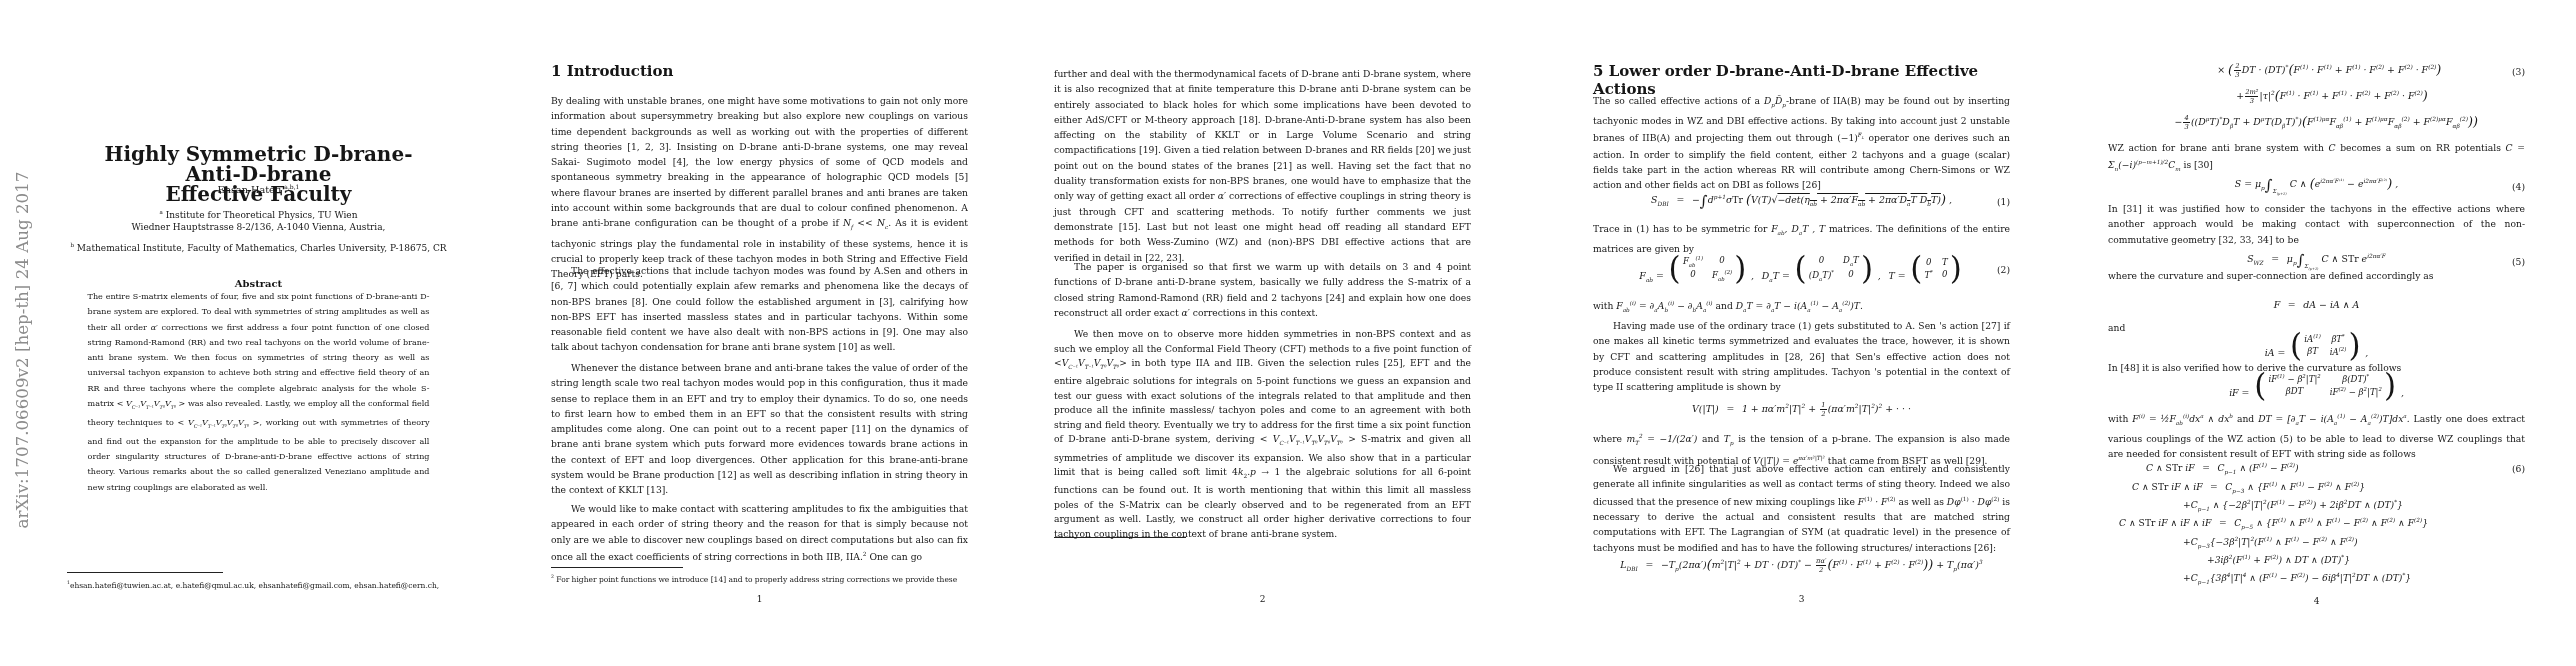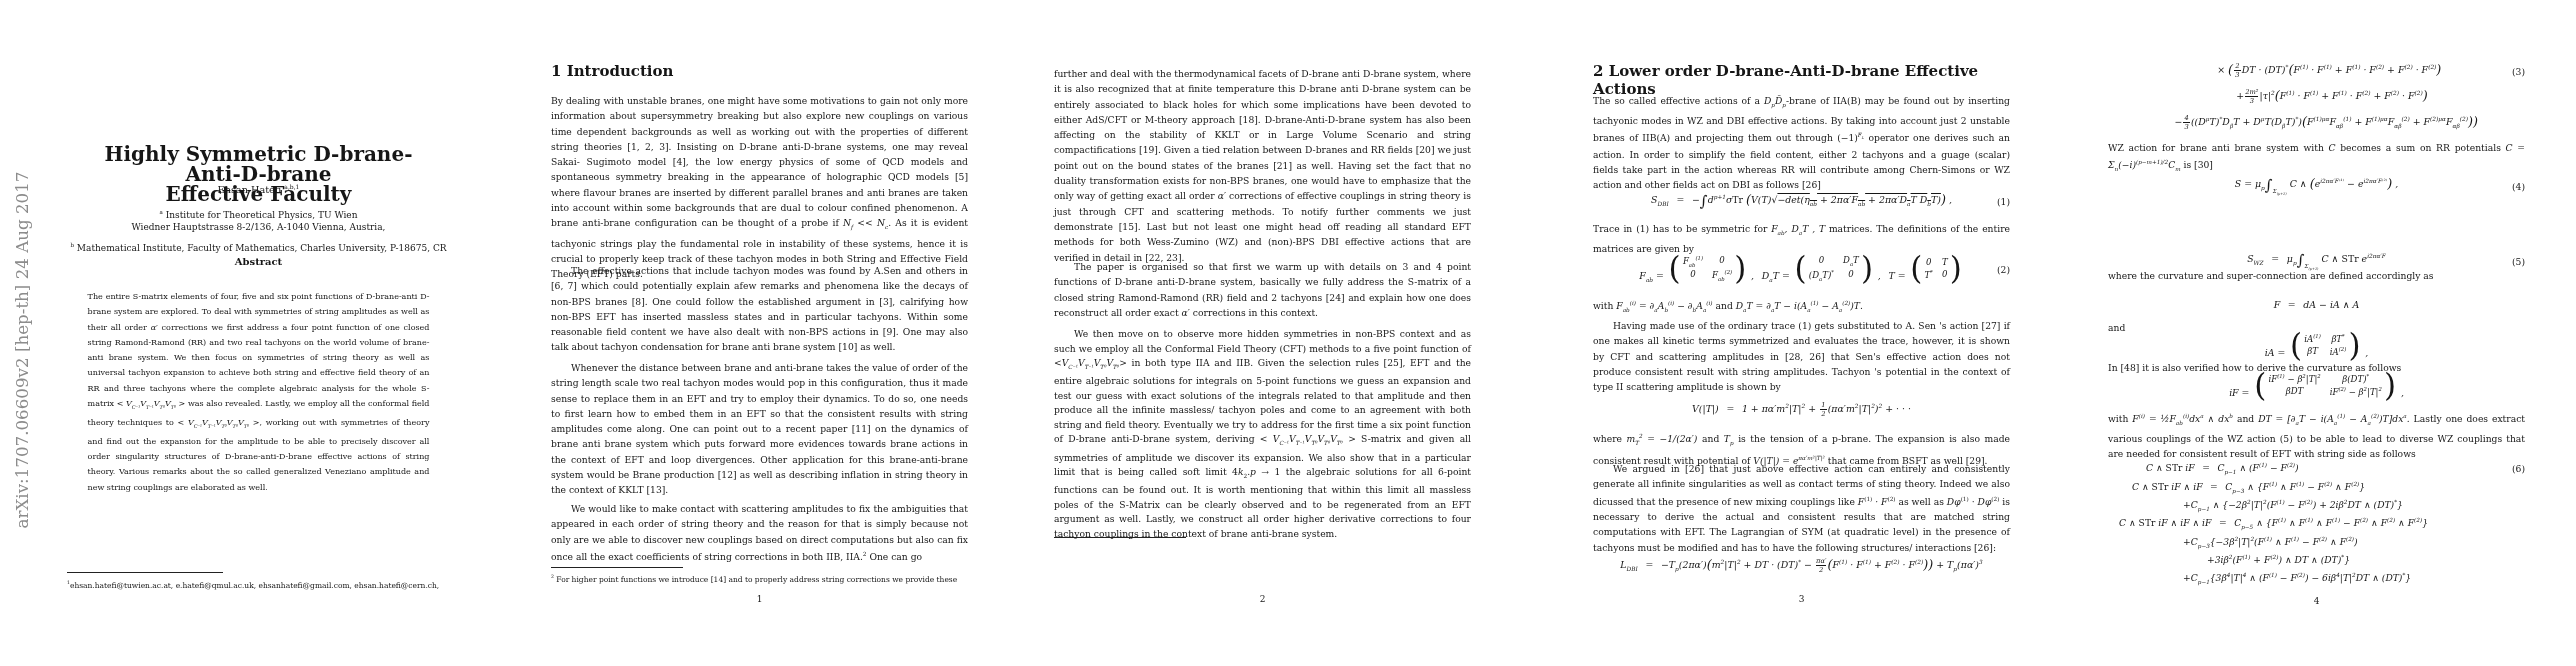--- a/index.html
+++ b/index.html
@@ -49,21 +49,21 @@
   <div class="stamp">arXiv:1707.06609v2  [hep-th]  24 Aug 2017</div>
   <div class="content" style="left:67px;width:383px">
     <div class="blk" style="top:132px">
       <h1 class="title"><span>Highly Symmetric D-brane-Anti-D-brane</span><br>
       <span>Effective Faculty</span></h1>
     </div>
     <div class="blk author" style="top:183px">Ehsan Hatefi <sup>a,b,1</sup></div>
     <div class="blk affil" style="top:205px"><sup>a</sup> Institute for Theoretical Physics, TU Wien</div>
     <div class="blk affil" style="top:220px">Wiedner Hauptstrasse 8-2/136, A-1040 Vienna, Austria,</div>
     <div class="blk affil" style="top:238px"><sup>b</sup> Mathematical Institute, Faculty of Mathematics, Charles University, P-18675, CR</div>
-    <div class="blk abshead" style="top:256px">Abstract</div>
+    <div class="blk abshead" style="top:278px">Abstract</div>
     <div class="blk abstract" style="top:289px;left:20.6px;right:20.6px">The entire S-matrix elements of four, five and six point functions of D-brane-anti D-brane system are explored.  To deal with symmetries of string amplitudes as well as their all order <i>α′</i> corrections we first address a four point function of one closed string Ramond-Ramond (RR) and two real tachyons on the world volume of brane-anti brane system.  We then focus on symmetries of string theory as well as universal tachyon expansion to achieve both string and effective field theory of an RR and three tachyons where the complete algebraic analysis for the whole S-matrix &lt; <i>V<sub>C⁻¹</sub>V<sub>T⁻¹</sub>V<sub>T⁰</sub>V<sub>T⁰</sub></i> &gt; was also revealed.  Lastly, we employ all the conformal field theory techniques to &lt; <i>V<sub>C⁻¹</sub>V<sub>T⁻¹</sub>V<sub>T⁰</sub>V<sub>T⁰</sub>V<sub>T⁰</sub></i> &gt;, working out with symmetries of theory and find out the expansion for the amplitude to be able to precisely discover all order singularity structures of D-brane-anti-D-brane effective actions of string theory.  Various remarks about the so called generalized Veneziano amplitude and new string couplings are elaborated as well.</div>
     <div class="fnrule" style="top:572px;left:0;width:156px"></div>
     <div class="blk fn" style="top:577px"><sup>1</sup>ehsan.hatefi@tuwien.ac.at, e.hatefi@qmul.ac.uk, ehsanhatefi@gmail.com, ehsan.hatefi@cern.ch,</div>
   </div>
 </div>
 
 <div class="page" style="left:515px">
   <div class="content" style="left:36px;width:417px">
     <div class="blk" style="top:62px">
         <h2 class="sechead">1 Introduction</h2>
@@ -84,21 +84,21 @@
     <p class="body blk indent" style="top:259px">The paper is organised so that first we warm up with details on 3 and 4 point functions of D-brane anti-D-brane system, basically we fully address the S-matrix of a closed string Ramond-Ramond (RR) field and 2 tachyons [24] and explain how one does reconstruct all order exact <i>α′</i> corrections in this context.</p>
     <p class="body blk indent" style="top:327px;line-height:14.5px;">We then move on to observe more hidden symmetries in non-BPS context and as such we employ all the Conformal Field Theory (CFT) methods to a five point function of &lt;<i>V<sub>C⁻¹</sub>V<sub>T⁻¹</sub>V<sub>T⁰</sub>V<sub>T⁰</sub></i>&gt; in both type IIA and IIB. Given the selection rules [25], EFT and the entire algebraic solutions for integrals on 5-point functions we guess an expansion and test our guess with exact solutions of the integrals related to that amplitude and then produce all the infinite massless/ tachyon poles and come to an agreement with both string and field theory.  Eventually we try to address for the first time a six point function of D-brane anti-D-brane system, deriving &lt; <i>V<sub>C⁻¹</sub>V<sub>T⁻¹</sub>V<sub>T⁰</sub>V<sub>T⁰</sub>V<sub>T⁰</sub></i> &gt; S-matrix and given all symmetries of amplitude we discover its expansion.  We also show that in a particular limit that is being called soft limit 4<i>k</i><sub>2</sub>.<i>p</i> → 1 the algebraic solutions for all 6-point functions can be found out.  It is worth mentioning that within this limit all massless poles of the S-Matrix can be clearly observed and to be regenerated from an EFT argument as well.  Lastly, we construct all order higher derivative corrections to four tachyon couplings in the context of brane anti-brane system.</p>
     <div class="fnrule" style="top:537px;left:0;width:132px"></div>
     <div class="pnum" style="top:594px">2</div>
   </div>
 </div>
 
 <div class="page" style="left:1546px">
   <div class="content" style="left:47px;width:417px">
     <div class="blk" style="top:62px">
-        <h2 class="sechead">2 Lower order D-brane-Anti-D-brane Effective Actions</h2>
+        <h2 class="sechead">5 Lower order D-brane-Anti-D-brane Effective Actions</h2>
       </div>
     <p class="body blk" style="top:93px">The so called effective actions of a <i>D<sub>p</sub>D̄<sub>p</sub></i>-brane of IIA(B) may be found out by inserting tachyonic modes in WZ and DBI effective actions.  By taking into account just 2 unstable branes of IIB(A) and projecting them out through (−1)<sup><i>F<sub>L</sub></i></sup> operator one derives such an action.  In order to simplify the field content, either 2 tachyons and a guage (scalar) fields take part in the action whereas RR will contribute among Chern-Simons or WZ action and other fields act on DBI as follows [26]</p>
 
     <div class="eqrow" style="top:192px">
       <span class="eqc">S<sub>DBI</sub>  =  −<span class="int">∫</span>d<sup>p+1</sup>σ<span style="font-style:normal">Tr</span> <span class="par2">(</span>V(T)√<span class="ol">−det(η<sub>ab</sub> + 2πα′F<sub>ab</sub> + 2πα′D<sub>a</sub>T D<sub>b</sub>T)</span><span class="par2">)</span> ,</span>
       <span class="eqno">(1)</span>
     </div>
 
     <p class="body blk" style="top:221px">Trace in (1) has to be symmetric for <i>F<sub>ab</sub>, D<sub>a</sub>T , T</i> matrices.  The definitions of the entire matrices are given by</p>
 
@@ -189,20 +189,21 @@
           </span>((D<sup>μ</sup>T)<sup>*</sup>D<sub>β</sub>T + D<sup>μ</sup>T(D<sub>β</sub>T)<sup>*</sup>)<span class="par2">(</span>F<sup>(1)μα</sup>F<sub>αβ</sub><sup>(1)</sup> + F<sup>(1)μα</sup>F<sub>αβ</sub><sup>(2)</sup> + F<sup>(2)μα</sup>F<sub>αβ</sub><sup>(2)</sup><span class="par2">))</span></span>
     </div>
 
     <p class="body blk" style="top:140px">WZ action for brane anti brane system with <i>C</i> becomes a sum on RR potentials <i>C</i> = <i>Σ<sub>n</sub>(−i)<sup>(p−m+1)/2</sup>C<sub>m</sub></i> is [30]</p>
 
     <div class="eqrow" style="top:176px">
       <span class="eqc">S = μ<sub>p</sub><span class="int">∫</span><span class="isub">Σ<sub>(p+1)</sub></span> C ∧ <span class="par2">(</span>e<sup>i2πα′F⁽¹⁾</sup> − e<sup>i2πα′F⁽²⁾</sup><span class="par2">)</span> ,</span>
       <span class="eqno">(4)</span>
     </div>
 
+    <p class="body blk" style="top:201px">In [31] it was justified how to consider the tachyons in the effective actions where another approach would be making contact with superconnection of the non-commutative geometry [32, 33, 34] to be</p>
 
     <div class="eqrow" style="top:251px">
       <span class="eqc">S<sub>WZ</sub>  =  μ<sub>p</sub><span class="int">∫</span><span class="isub">Σ<sub>(p+1)</sub></span> C ∧ <span style="font-style:normal">STr</span> e<sup>i2πα′F</sup></span>
       <span class="eqno">(5)</span>
     </div>
 
     <p class="body blk" style="top:268px">where the curvature and super-connection are defined accordingly as</p>
 
     <div class="eqrow" style="top:299px">
       <span class="eqc">F  =  dA − iA ∧ A</span>

